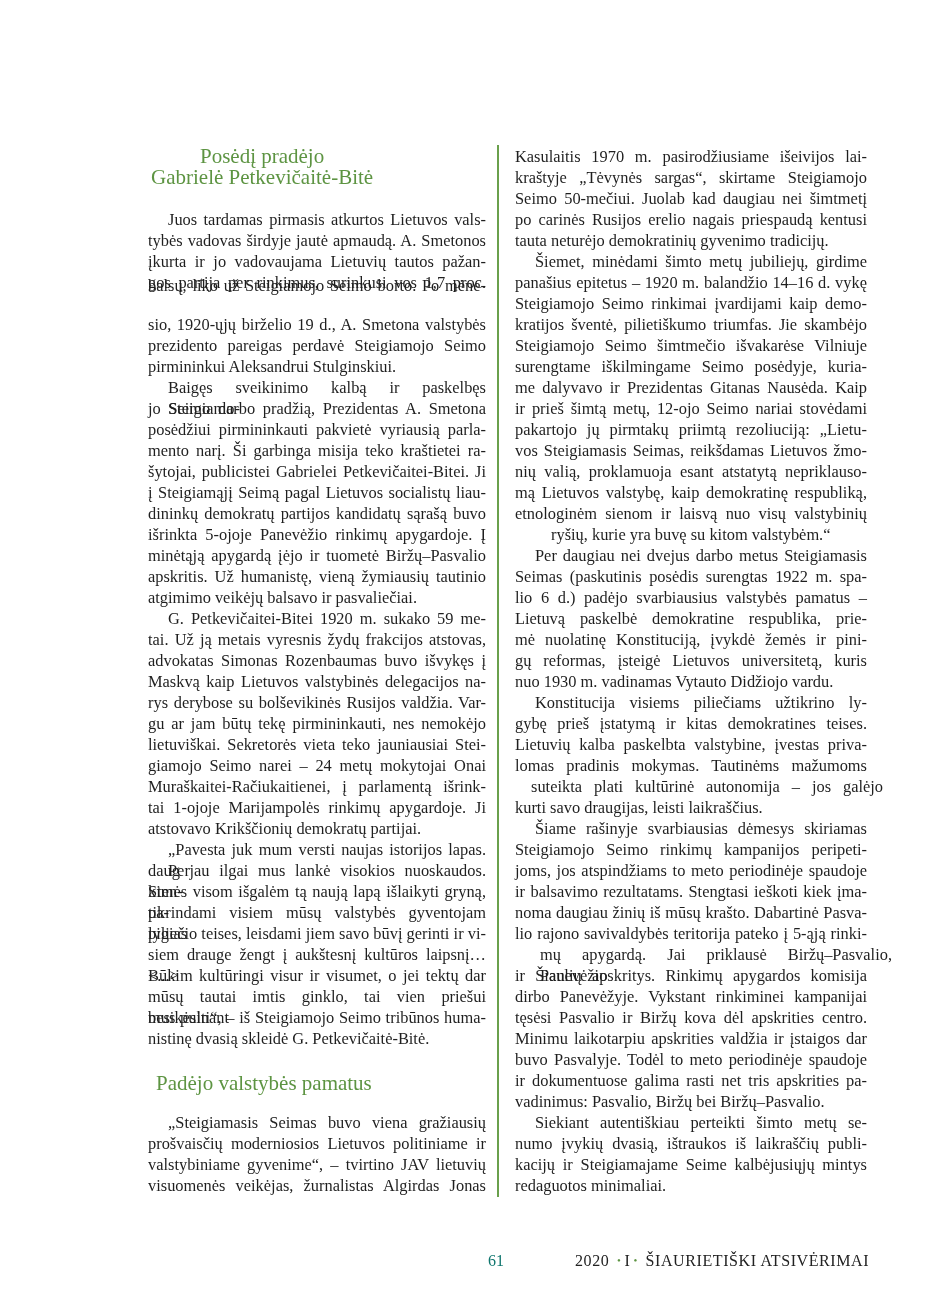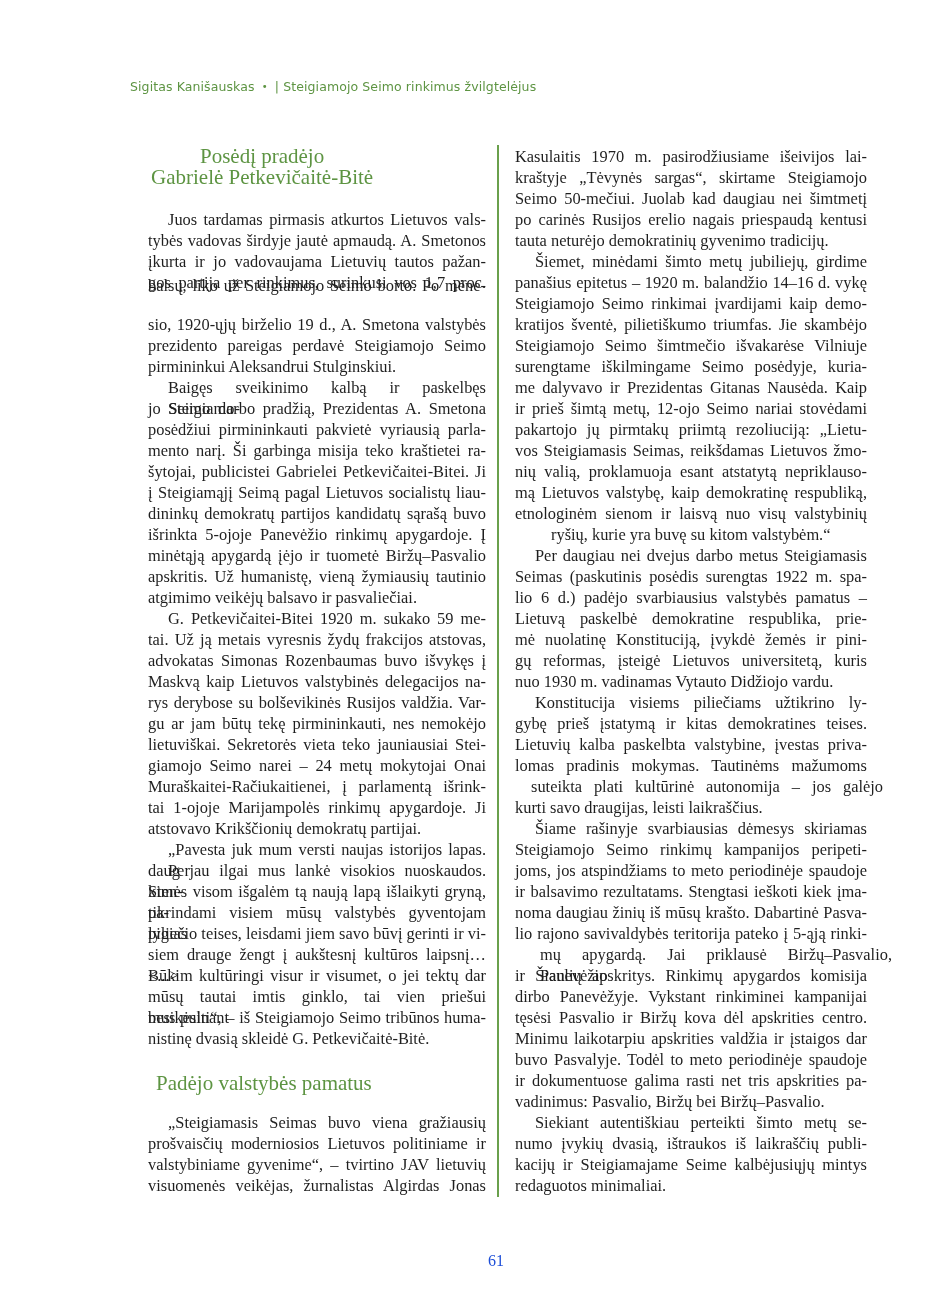--- a/index.html
+++ b/index.html
@@ -17,34 +17,29 @@
   }
   .col { position: absolute; font-family: "Liberation Serif", "DejaVu Serif", serif; font-size: 16.4px; color: #1f1f1f; }
   .line { position: absolute; left: 0; height: 21px; line-height: 21px; white-space: nowrap; text-align: justify; text-align-last: justify; }
   .line.last { text-align-last: left; }
   .col-left { left: 148px; top: 0; width: 338px; }
   .col-right { left: 515px; top: 0; width: 352px; }
   .rule { position: absolute; left: 497px; top: 145px; width: 2px; height: 1052px; background: #6aa04c; }
   .folio {
     position: absolute; top: 1252px; font-family: "Liberation Serif", "DejaVu Serif", serif; font-size: 16px; white-space: nowrap;
   }
-  .folio-num { left: 488px; color: #1d4ed8; }
+  .folio-num { left: 488px; color: #0f766e; }
   .journal { left: 575px; color: #222; letter-spacing: 0.6px; }
   .journal .bullet { color: #5d9442; font-size: 11px; position: relative; top: -2px; margin: 0 3px; }
 </style>
 </head>
 <body>
 
 <div class="page">
 
-  <div class="running-head">
-    <span>Sigitas Kanišauskas</span>
-    <span class="bullet">•</span>
-    <span>| Steigiamojo Seimo rinkimus žvilgtelėjus</span>
-  </div>
 
   <div class="heading" style="left:151px; top:146px;text-align:center;">
     <div>Posėdį pradėjo</div>
     <div>Gabrielė Petkevičaitė-Bitė</div>
   </div>
 
   <div class="heading" style="left:156px; top:1073px;">Padėjo valstybės pamatus</div>
 
   <div class="col col-left" id="col-left">
       <div class="line" style="top: 209px; left: 20px; width: 318px; white-space: normal;">Juos tardamas pirmasis atkurtos Lietuvos vals-</div>
@@ -143,13 +138,18 @@
       <div class="line" style="top: 1070px; left: 0px; width: 352px; white-space: normal;">ir dokumentuose galima rasti net tris apskrities pa-</div>
       <div class="line last" style="top: 1091px; left: 0px; width: 352px; white-space: normal;">vadinimus: Pasvalio, Biržų bei Biržų–Pasvalio.</div>
       <div class="line" style="top: 1112px; left: 20px; width: 332px; white-space: normal;">Siekiant autentiškiau perteikti šimto metų se-</div>
       <div class="line" style="top: 1133px; left: 0px; width: 352px; white-space: normal;">numo įvykių dvasią, ištraukos iš laikraščių publi-</div>
       <div class="line" style="top: 1154px; left: 0px; width: 352px; white-space: normal;">kacijų ir Steigiamajame Seime kalbėjusiųjų mintys</div>
       <div class="line last" style="top: 1175px; left: 0px; width: 352px; white-space: normal;">redaguotos minimaliai.</div>
     </div>
 
   <div class="folio folio-num">61</div>
 
+  <div class="folio journal">
+    <span>2020</span>
+    <span class="bullet">•</span><span>I</span><span class="bullet">•</span>
+    <span>ŠIAURIETIŠKI ATSIVĖRIMAI</span>
+  </div>
 </div>
 
 </body></html>

